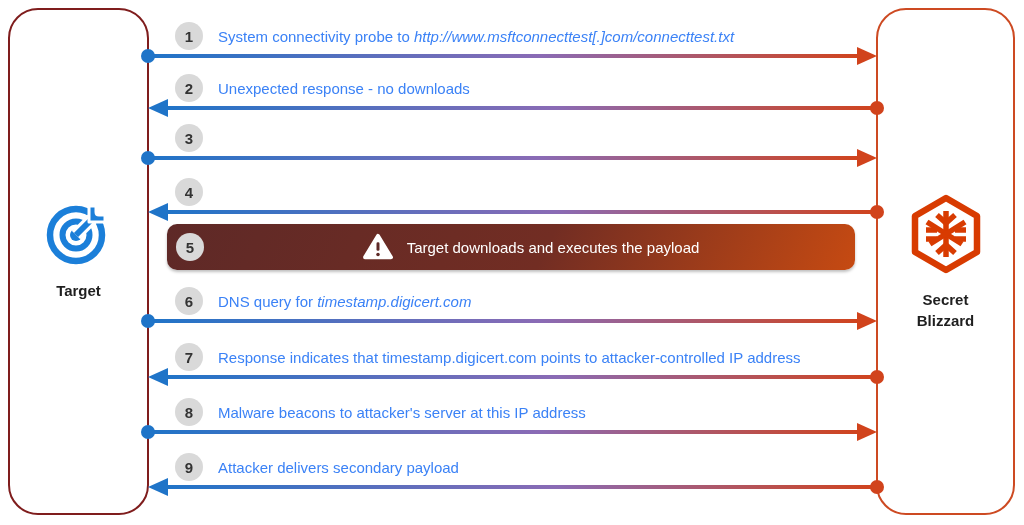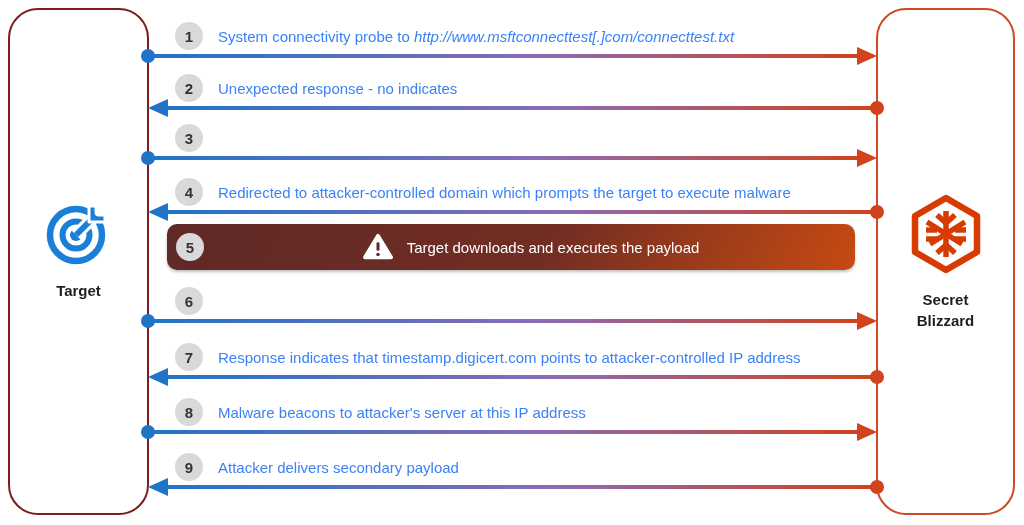--- a/index.html
+++ b/index.html
@@ -83,51 +83,51 @@
   <div id="rows">
       <div class="step-label" style="left: 27px; top: 22px;">
         <div class="step-num">1</div>
         <div class="step-text"><span>System connectivity probe to </span><span class="it">http://www.msftconnecttest[.]com/connecttest.txt</span></div>
       </div>
       <div class="arrow-line" style="top: 54px; left: 0px; width: 713px;"></div>
       <div class="arrow-dot dot-blue" style="top: 49px; left: -7px;"></div>
       <div class="head-right" style="top: 47px; left: 709px;"></div>
       <div class="step-label" style="left: 27px; top: 74px;">
         <div class="step-num">2</div>
-        <div class="step-text"><span>Unexpected response - no indicates</span></div>
+        <div class="step-text"><span>Unexpected response - no downloads</span></div>
       </div>
       <div class="arrow-line" style="top: 106px; left: 16px; width: 713px;"></div>
       <div class="arrow-dot dot-red" style="top: 101px; left: 722px;"></div>
       <div class="head-left" style="top: 99px; left: 0px;"></div>
       <div class="step-label" style="left: 27px; top: 124px;">
         <div class="step-num">3</div>
       </div>
       <div class="arrow-line" style="top: 156px; left: 0px; width: 713px;"></div>
       <div class="arrow-dot dot-blue" style="top: 151px; left: -7px;"></div>
       <div class="head-right" style="top: 149px; left: 709px;"></div>
       <div class="step-label" style="left: 27px; top: 178px;">
         <div class="step-num">4</div>
-        <div class="step-text"><span>Redirected to attacker-controlled domain which prompts the target to execute malware</span></div>
       </div>
       <div class="arrow-line" style="top: 210px; left: 16px; width: 713px;"></div>
       <div class="arrow-dot dot-red" style="top: 205px; left: 722px;"></div>
       <div class="head-left" style="top: 203px; left: 0px;"></div>
       <div class="banner" style="top: 224px;">
         <div class="step-num">5</div>
         <span>
           <svg width="30" height="28" viewBox="0 0 32 30" style="display:block">
             <path d="M16,3 L30,26 L2,26 Z" fill="#ffffff" stroke="#ffffff" stroke-width="4" stroke-linejoin="round"></path>
             <rect x="14.4" y="10" width="3.2" height="9" rx="1.4" fill="#5e2927"></rect>
             <circle cx="16" cy="23" r="1.9" fill="#5e2927"></circle>
           </svg>
         </span>
         <span class="banner-text">Target downloads and executes the payload</span>
       </div>
       <div class="step-label" style="left: 27px; top: 287px;">
         <div class="step-num">6</div>
+        <div class="step-text"><span>DNS query for </span><span class="it">timestamp.digicert.com</span></div>
       </div>
       <div class="arrow-line" style="top: 319px; left: 0px; width: 713px;"></div>
       <div class="arrow-dot dot-blue" style="top: 314px; left: -7px;"></div>
       <div class="head-right" style="top: 312px; left: 709px;"></div>
       <div class="step-label" style="left: 27px; top: 343px;">
         <div class="step-num">7</div>
         <div class="step-text"><span>Response indicates that timestamp.digicert.com points to attacker-controlled IP address</span></div>
       </div>
       <div class="arrow-line" style="top: 375px; left: 16px; width: 713px;"></div>
       <div class="arrow-dot dot-red" style="top: 370px; left: 722px;"></div>

